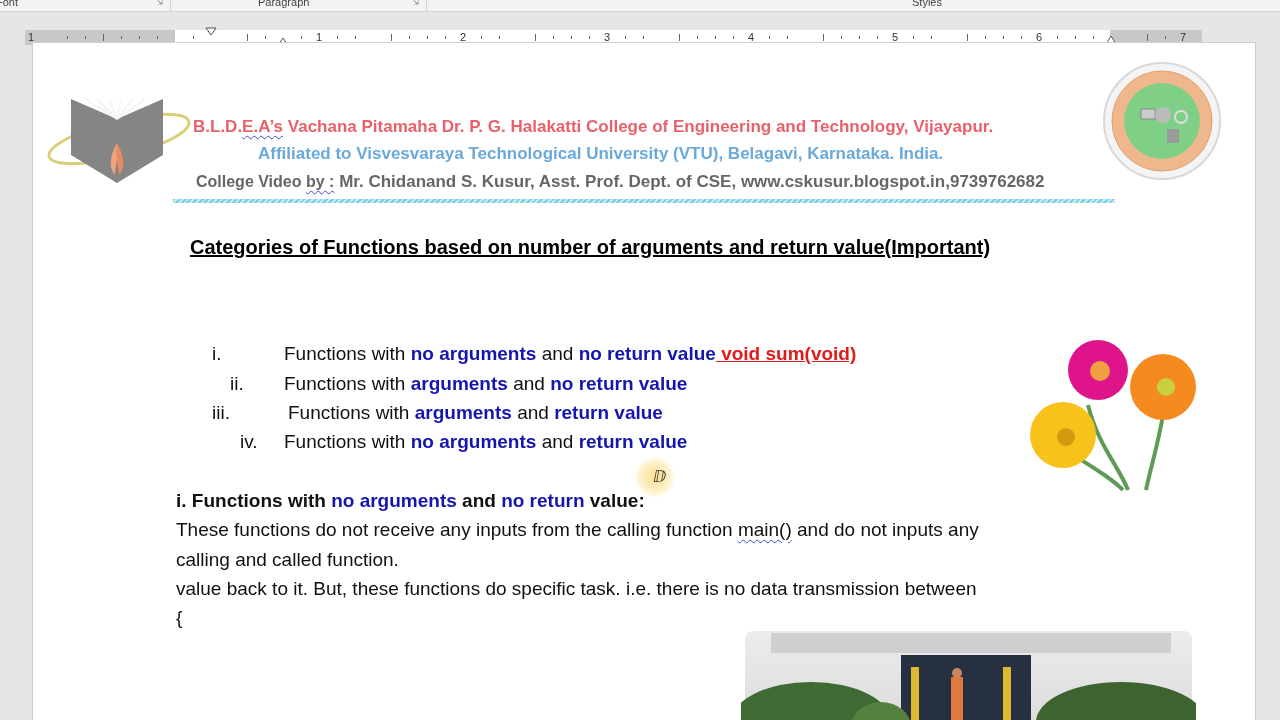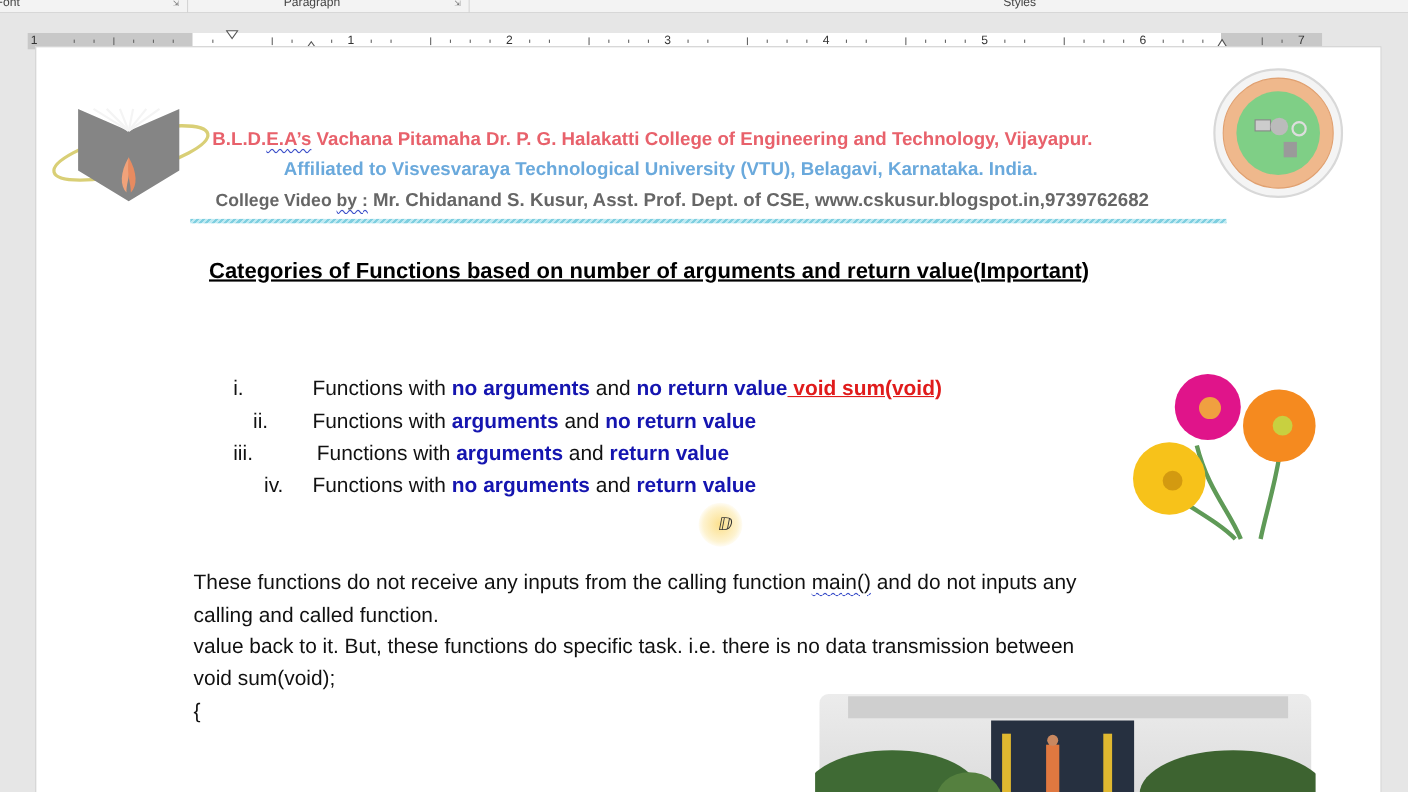--- a/index.html
+++ b/index.html
@@ -197,29 +197,31 @@
     <circle cx="148" cy="52" r="9" fill="#c8d040"></circle>
     <g fill="#f7c21a">
         <circle cx="45" cy="100" r="33"></circle>
       </g>
     <circle cx="48" cy="102" r="9" fill="#d39a10"></circle>
   </svg>
 
   <div class="cursor-halo"></div>
   <div class="ibeam">ⅅ</div>
 
+  <div class="abs body bold" style="left:143px;top:443px;">
+    <span>i. Functions with </span><span class="blue">no arguments</span><span> and </span><span class="blue">no return</span><span> value:</span>
+  </div>
 
   <div class="abs body" style="left:143px;top:472px;">
     <div><span>These functions do not receive any inputs from the calling function </span><span class="squig">main()</span><span> and do not inputs any</span></div>
     <div>calling and called function.</div>
     <div>value back to it. But, these functions do specific task. i.e. there is no data transmission between</div>
   </div>
 
   <div class="abs body" style="left:143px;top:560px;">
-    <div>void sum(void);</div>
     <div>{</div>
   </div>
 
   <svg class="abs" style="left:708px;top:584px;width:455px;height:120px;" viewBox="0 0 455 120">
     <defs>
       <linearGradient id="sky" x1="0" y1="0" x2="0" y2="1">
           <stop offset="0" stop-color="#ececec"></stop>
           <stop offset="1" stop-color="#d8d8d8"></stop>
         </linearGradient>
     </defs>

